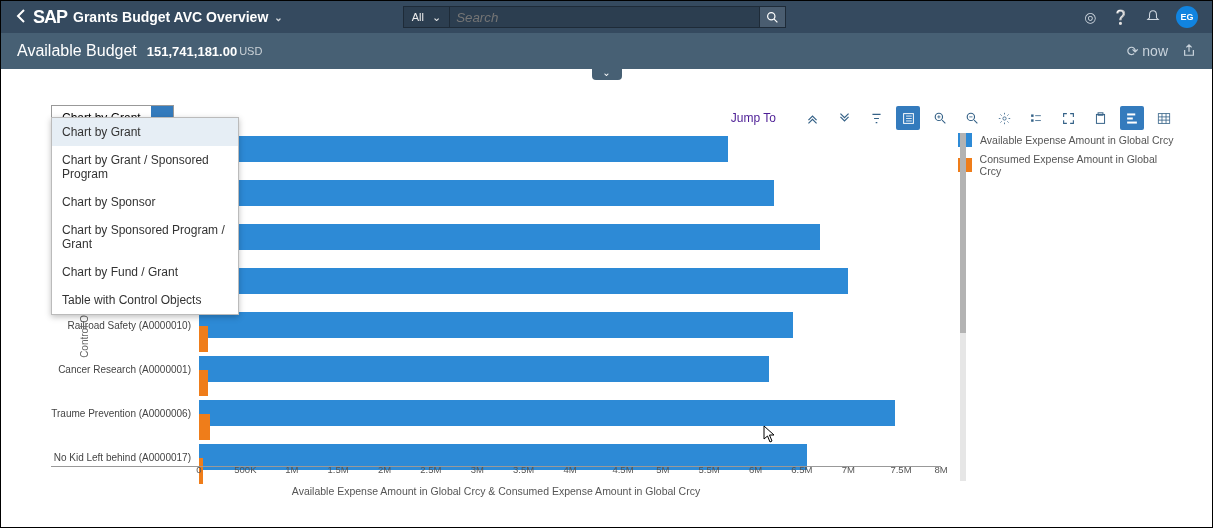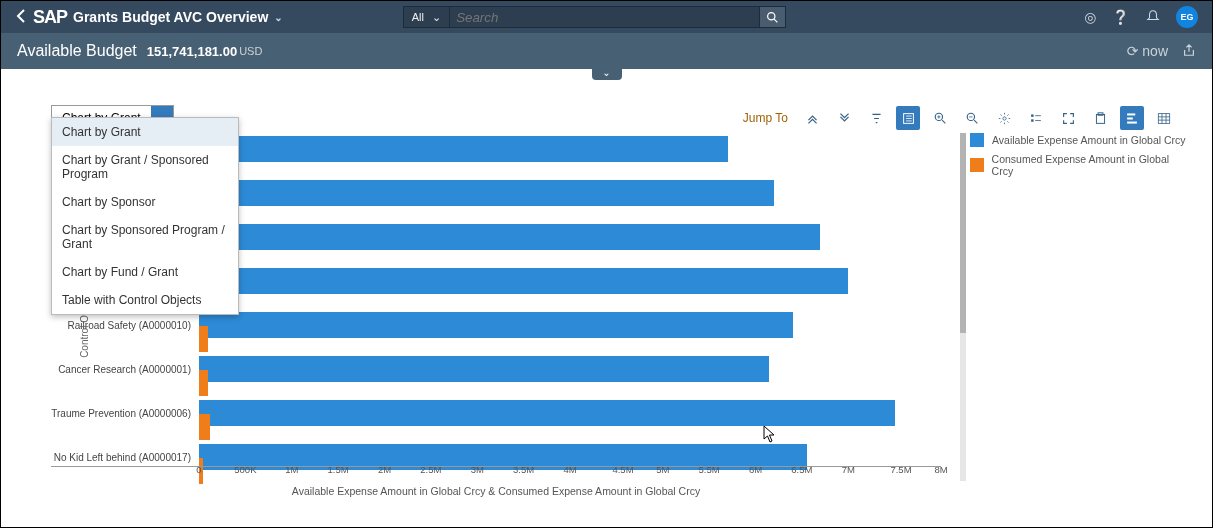--- a/index.html
+++ b/index.html
@@ -69,31 +69,31 @@
   .dropdown-btn .chev { background:#347bbd; color:#fff; width:22px; height:100%; display:flex; align-items:center; justify-content:center;}
   .dropdown-menu {
     position:absolute; top:116px; left:50px; width:188px; background:#fff;
     border:1px solid #bbb; box-shadow:0 2px 6px rgba(0,0,0,.25); z-index:10;
   }
   .dropdown-menu .item {
     padding:7px 10px; font-size:12px; cursor:pointer; color:#333;
   }
   .dropdown-menu .item.selected { background:#e6eef5;}
   .toolbar-spacer { flex:1;}
-  .jumpto { color:#a16207; font-size:12px; margin-right:4px; cursor:pointer;}
+  .jumpto { color:#4c1d95; font-size:12px; margin-right:16px; cursor:pointer;}
   .tool-icon {
     width:24px; height:24px; display:flex; align-items:center; justify-content:center;
     color:#346187; cursor:pointer; font-size:13px;
   }
   .tool-icon.active { background:#347bbd; color:#fff; border-radius:2px;}
   
   .chart-wrap {
     position:absolute; top:118px; left:50px; right:20px; bottom:8px;
   }
-  .legend { position:absolute; top:14px; right:4px; width:218px; font-size:10.5px; color:#555;}
+  .legend { position:absolute; top:14px; right:16px; width:218px; font-size:10.5px; color:#555;}
   .legend-item { display:flex; align-items:center; gap:8px; margin-bottom:6px;}
   .swatch { width:14px; height:14px;}
   .scrollbar-fake { position:absolute; top:14px; right:226px; width:6px; height:348px; background:#e6e6e6;}
   .scrollbar-fake .thumb { width:100%; height:200px; background:#b3b3b3;}
   .plot {
     position:absolute; top:8px; left:0; width:890px; height:370px;
   }
   .yaxis-title {
     position:absolute; left:-12px; top:50%; transform: translateY(-50%) rotate(-90deg);
     transform-origin: center; font-size:10px; color:#666; white-space:nowrap;

